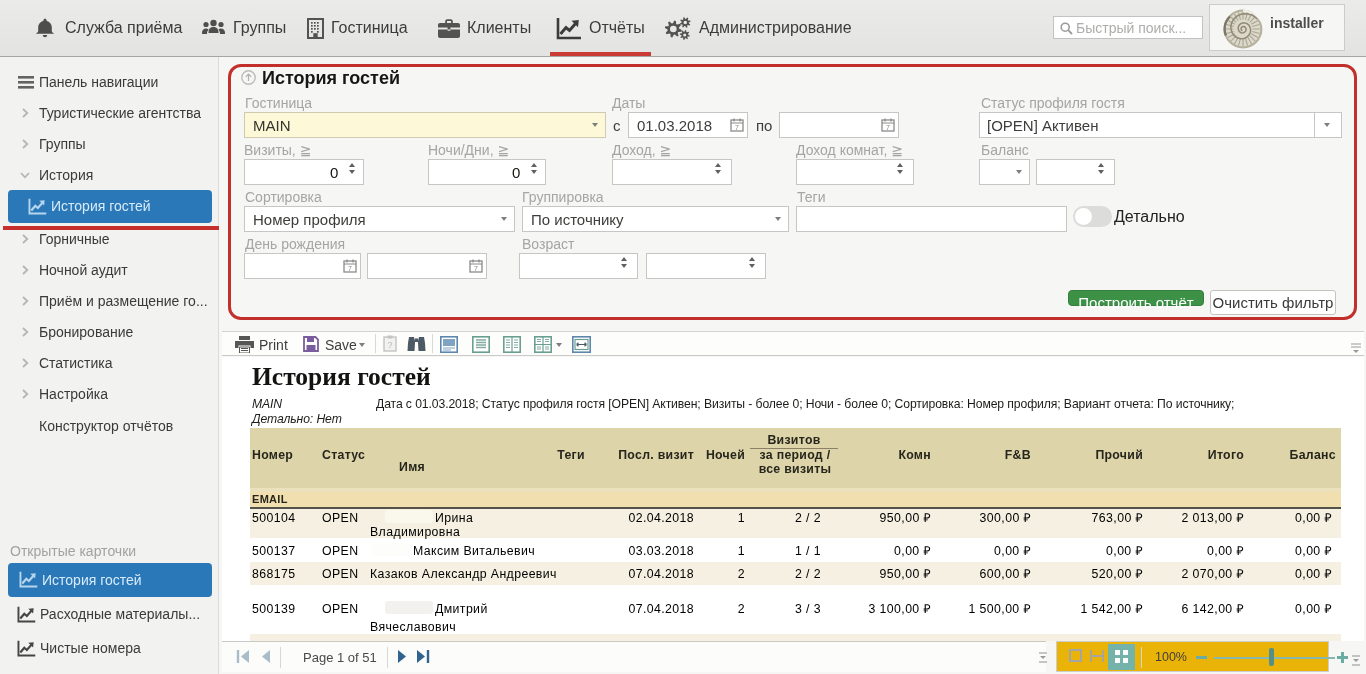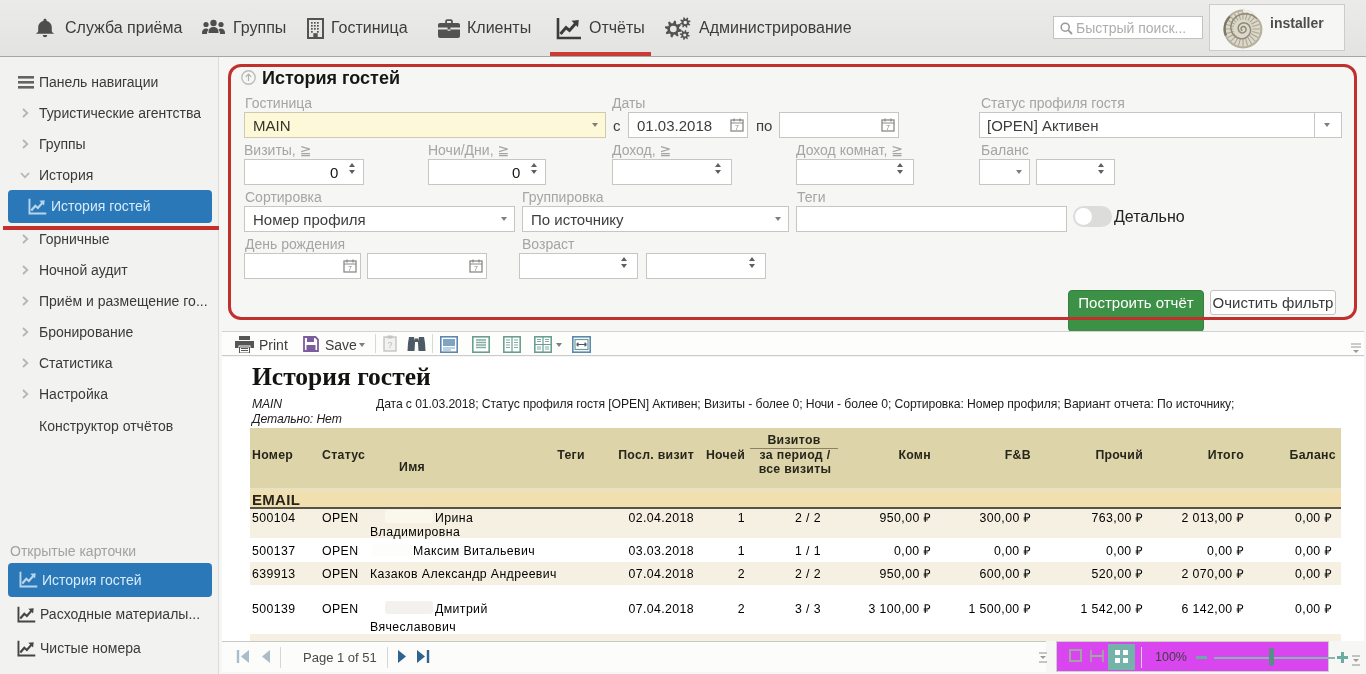--- a/index.html
+++ b/index.html
@@ -48,21 +48,21 @@
 
 #toolbar { position:absolute; left:222px; top:331px; width:1142px; height:25px; background:#fdfdfc;
   border-top:1px solid #d2d2d0; border-bottom:1px solid #cacac8; }
 #report { position:absolute; left:226px; top:357px; width:1138px; height:284px; background:#fff; }
 .rcell { position:absolute; font-size:12.3px; letter-spacing:0.4px; line-height:14px; color:#000000; white-space:nowrap; }
 .rright { transform:translateX(-100%); }
 .rcenter { transform:translateX(-50%); }
 .hcell { position:absolute; font-size:12.3px; letter-spacing:0.3px; line-height:13px; font-weight:bold; color:#26261c; white-space:nowrap; }
 #pager { position:absolute; left:222px; top:641px; width:824px; height:31px; background:#fcfcfa;
   border-top:1px solid #c8c8c6; }
-#zoombar { position:absolute; left:1056px; top:641px; width:273px; height:31px; background:#d946ef;
+#zoombar { position:absolute; left:1056px; top:641px; width:273px; height:31px; background:#eab308;
   border:1px solid #cdcdcb; }
 </style>
 </head>
 <body>
 <div id="app">
 
   <div id="nav">
     <div class="navitem" style="left:35px;">
       <svg width="20" height="20" viewBox="0 0 20 20" fill="#4e4e4c">
           <path d="M10 0.8 C10.9 0.8 11.6 1.5 11.6 2.3 L11.6 3 C14.6 3.7 16.8 6.2 16.8 9.3 L16.8 12.8 C16.8 13.7 17.3 14.5 18.2 15.1 L19.2 15.8 L0.8 15.8 L1.8 15.1 C2.7 14.5 3.2 13.7 3.2 12.8 L3.2 9.3 C3.2 6.2 5.4 3.7 8.4 3 L8.4 2.3 C8.4 1.5 9.1 0.8 10 0.8 Z"></path>
@@ -355,21 +355,21 @@
     <div class="spinbtns" style="left:621px;top:257px;">
         <div class="up"></div>
         <div class="dn"></div>
       </div>
     <div class="finput" style="left:646px;top:253px;width:120px;"></div>
     <div class="spinbtns" style="left:749px;top:257px;">
         <div class="up"></div>
         <div class="dn"></div>
       </div>
 
-    <div class="abs" style="left:1068px;top:290px;width:136px;height:42px;background:#3c9147;border:1px solid #357f3f;border-radius:4px;color:#fff;font-size:15px;text-align:center;line-height:23px;">Построить отчёт</div>
+    <div class="abs" style="left:1068px;top:290px;width:136px;height:16px;background:#3c9147;border:1px solid #357f3f;border-radius:4px;color:#fff;font-size:15px;text-align:center;line-height:23px;">Построить отчёт</div>
     <div class="abs" style="left:1210px;top:290px;width:126px;height:25px;background:#fff;border:1px solid #c3c3c1;border-radius:3px;color:#3a3a38;font-size:15px;text-align:center;line-height:23px;white-space:nowrap;">Очистить фильтр</div>
   </div>
   <div id="redrect"></div>
 
   <div id="toolbar"></div>
   <svg class="abs" style="left:235px;top:336px;" width="19" height="17" viewBox="0 0 19 17" fill="#565654">
       <path d="M4 0 L15 0 L15 4 L4 4 Z"></path>
       <path d="M0 5 L19 5 L19 12 L15.5 12 L15.5 9.5 L3.5 9.5 L3.5 12 L0 12 Z"></path>
       <path d="M4.5 11 L14.5 11 L14.5 17 L4.5 17 Z M6 12.5 L13 12.5 M6 14.5 L13 14.5" stroke="#565654" fill="#fff" stroke-width="1"></path>
     </svg>
@@ -448,21 +448,21 @@
     <div class="hcell rcenter" style="left:345px;top:92px;">Теги</div>
     <div class="hcell rright" style="left:468px;top:92px;">Посл. визит</div>
     <div class="hcell rright" style="left:519px;top:92px;">Ночей</div>
     <div class="hcell rcenter" style="left:569px;top:92px;">за период /</div>
     <div class="hcell rcenter" style="left:569px;top:106px;">все визиты</div>
     <div class="hcell rright" style="left:705px;top:92px;">Комн</div>
     <div class="hcell rright" style="left:805px;top:92px;">F&amp;B</div>
     <div class="hcell rright" style="left:917px;top:92px;">Прочий</div>
     <div class="hcell rright" style="left:1018px;top:92px;">Итого</div>
     <div class="hcell rright" style="left:1110px;top:92px;">Баланс</div>
-    <div class="hcell" style="left:26px;top:136px;font-size:15px;">EMAIL</div>
+    <div class="hcell" style="left:26px;top:136px;font-size:11px;">EMAIL</div>
     <div class="abs" style="left:159px;top:153px;width:48px;height:13px;background:#faf7ed;border-radius:3px;"></div>
     <div class="abs" style="left:146px;top:186px;width:38px;height:13px;background:#fdfdfb;border-radius:3px;"></div>
     <div class="abs" style="left:159px;top:244px;width:48px;height:13px;background:#f2f1ee;border-radius:3px;"></div>
 
     <div class="rcell" style="left:26px;top:154px;">500104</div>
     <div class="rcell" style="left:96px;top:154px;">OPEN</div>
     <div class="rcell" style="left:209px;top:154px;">Ирина</div>
     <div class="rcell" style="left:144px;top:168px;">Владимировна</div>
     <div class="rcell rright" style="left:468px;top:154px;">02.04.2018</div>
     <div class="rcell rright" style="left:519px;top:154px;">1</div>
@@ -478,21 +478,21 @@
     <div class="rcell" style="left:187px;top:187px;">Максим Витальевич</div>
     <div class="rcell rright" style="left:468px;top:187px;">03.03.2018</div>
     <div class="rcell rright" style="left:519px;top:187px;">1</div>
     <div class="rcell rright" style="left:595px;top:187px;">1 / 1</div>
     <div class="rcell rright" style="left:705px;top:187px;">0,00 ₽</div>
     <div class="rcell rright" style="left:805px;top:187px;">0,00 ₽</div>
     <div class="rcell rright" style="left:917px;top:187px;">0,00 ₽</div>
     <div class="rcell rright" style="left:1018px;top:187px;">0,00 ₽</div>
     <div class="rcell rright" style="left:1106px;top:187px;">0,00 ₽</div>
 
-    <div class="rcell" style="left:26px;top:210px;">639913</div>
+    <div class="rcell" style="left:26px;top:210px;">868175</div>
     <div class="rcell" style="left:96px;top:210px;">OPEN</div>
     <div class="rcell" style="left:144px;top:210px;">Казаков Александр Андреевич</div>
     <div class="rcell rright" style="left:468px;top:210px;">07.04.2018</div>
     <div class="rcell rright" style="left:519px;top:210px;">2</div>
     <div class="rcell rright" style="left:595px;top:210px;">2 / 2</div>
     <div class="rcell rright" style="left:705px;top:210px;">950,00 ₽</div>
     <div class="rcell rright" style="left:805px;top:210px;">600,00 ₽</div>
     <div class="rcell rright" style="left:917px;top:210px;padding-left:29px;">520,00 ₽</div>
     <div class="rcell rright" style="left:1018px;top:210px;">2 070,00 ₽</div>
     <div class="rcell rright" style="left:1106px;top:210px;">0,00 ₽</div>

